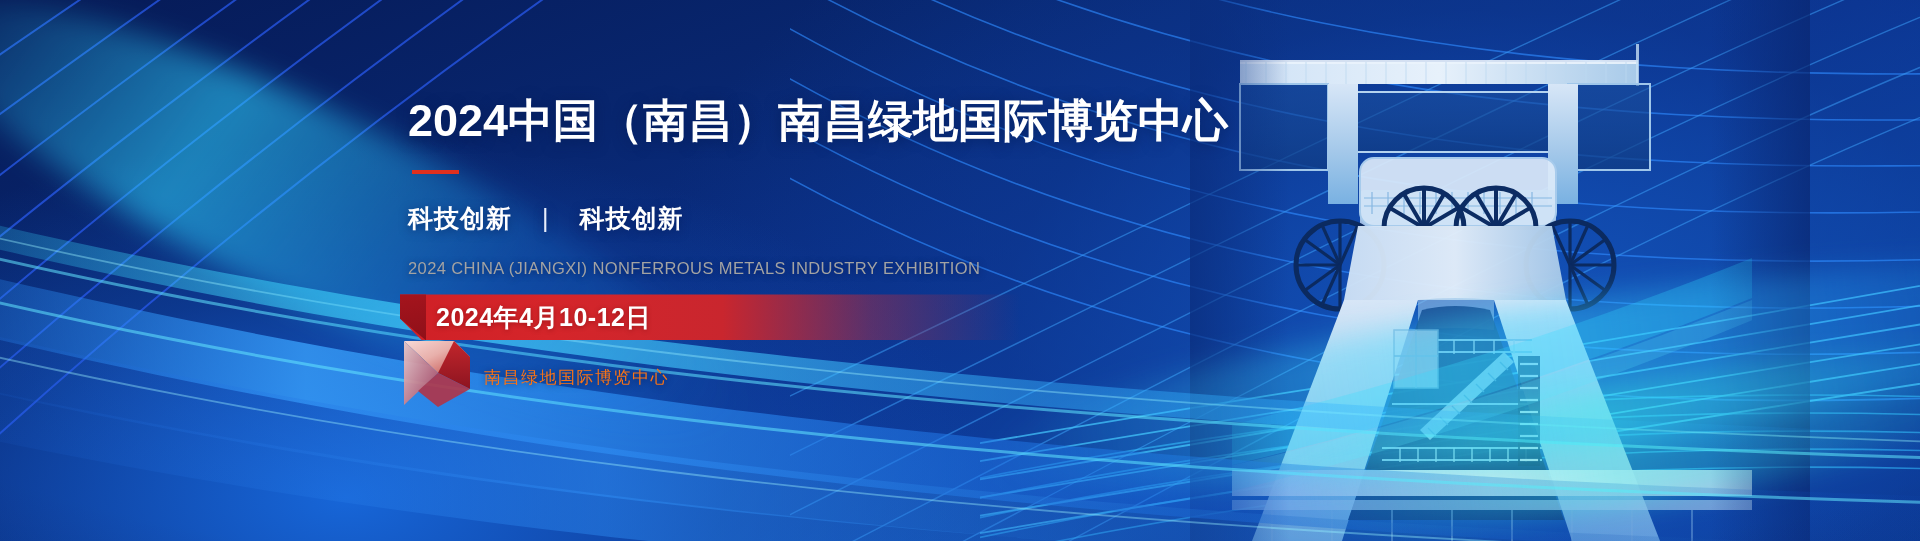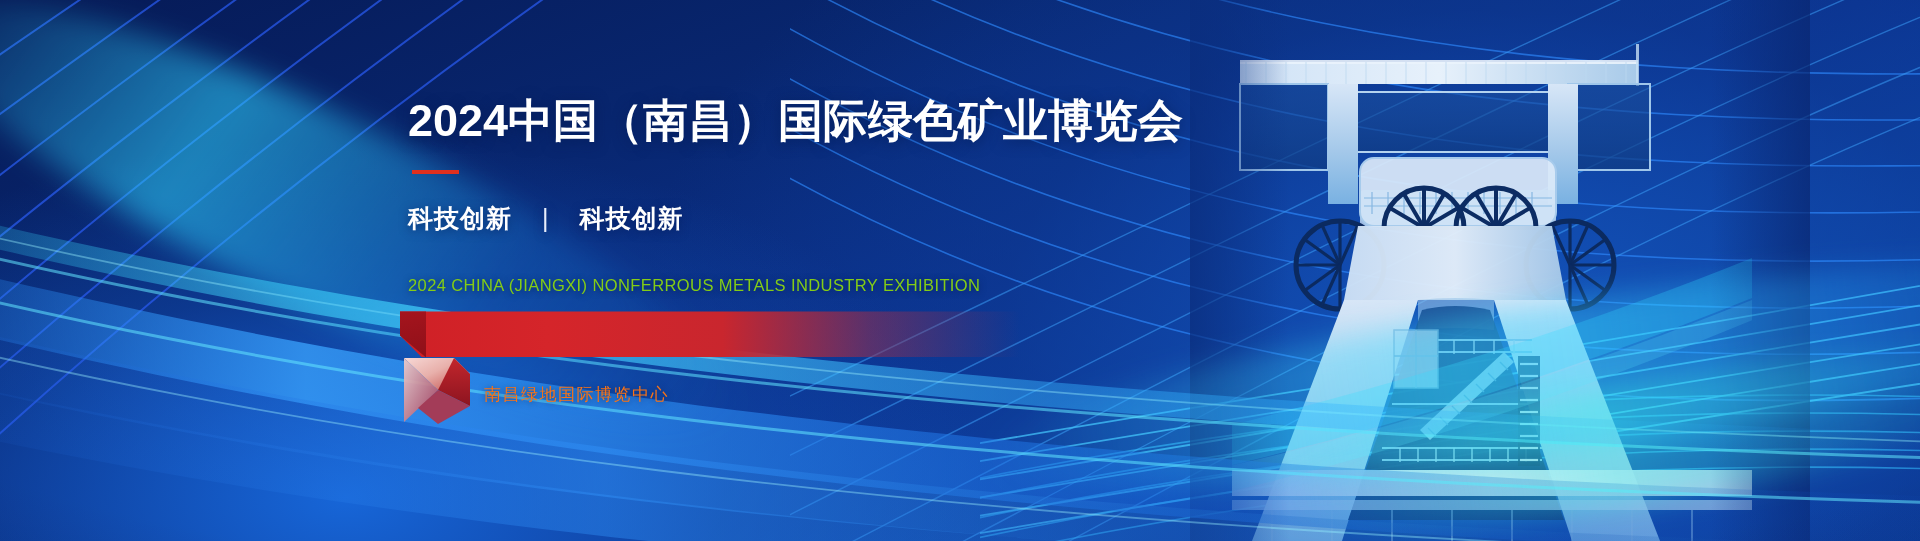--- a/index.html
+++ b/index.html
@@ -143,24 +143,24 @@
     text-shadow: 0 2px 10px rgba(0,24,80,.55);
   }
   .sub-title .divider {
     display: inline-block;
     margin: 0 22px;
     font-weight: normal;
     color: #e8eefc;
   }
 
   .en-title {
-    margin-top: 41px;
+    margin-top: 24px;
     font-size: 16.5px;
     font-weight: normal;
-    color: #84cc16;
+    color: #a3a3a3;
     letter-spacing: .4px;
     white-space: nowrap;
     text-shadow: 0 1px 6px rgba(0,20,70,.6);
   }
 
   
   .date-ribbon-wrap {
     position: relative;
     margin-top: 16px;
     margin-left: -8px;
@@ -530,35 +530,36 @@
       </g>
     </svg>
   </div>
 
   <div class="glow-streak streak-a"></div>
   <div class="glow-streak streak-b"></div>
   <div class="glow-streak streak-c"></div>
 
   <div class="content">
 
-    <h1 class="main-title">2024中国（南昌）国际绿色矿业博览会</h1>
+    <h1 class="main-title">2024中国（南昌）南昌绿地国际博览中心</h1>
 
     <div class="title-rule"></div>
 
     <div class="sub-title">
       <span>科技创新</span>
       <span class="divider">|</span>
       <span>科技创新</span>
     </div>
 
     <div class="en-title">2024 CHINA (JIANGXI) NONFERROUS METALS INDUSTRY EXHIBITION</div>
 
     <div class="date-ribbon-wrap">
       <div class="date-ribbon"></div>
       <div class="date-ribbon-notch"></div>
+      <div class="date-text">2024年4月10-12日</div>
       <div class="ribbon-fold">
         <svg viewBox="0 0 72 70">
           <defs>
             <linearGradient id="foldLight" x1="0" y1="0" x2="1" y2="1">
               <stop offset="0%" stop-color="#f7d9d6"></stop>
               <stop offset="45%" stop-color="#e8b0ab"></stop>
               <stop offset="100%" stop-color="#c14a47"></stop>
             </linearGradient>
             <linearGradient id="foldDark" x1="0" y1="0" x2="0" y2="1">
               <stop offset="0%" stop-color="#c2262c"></stop>

